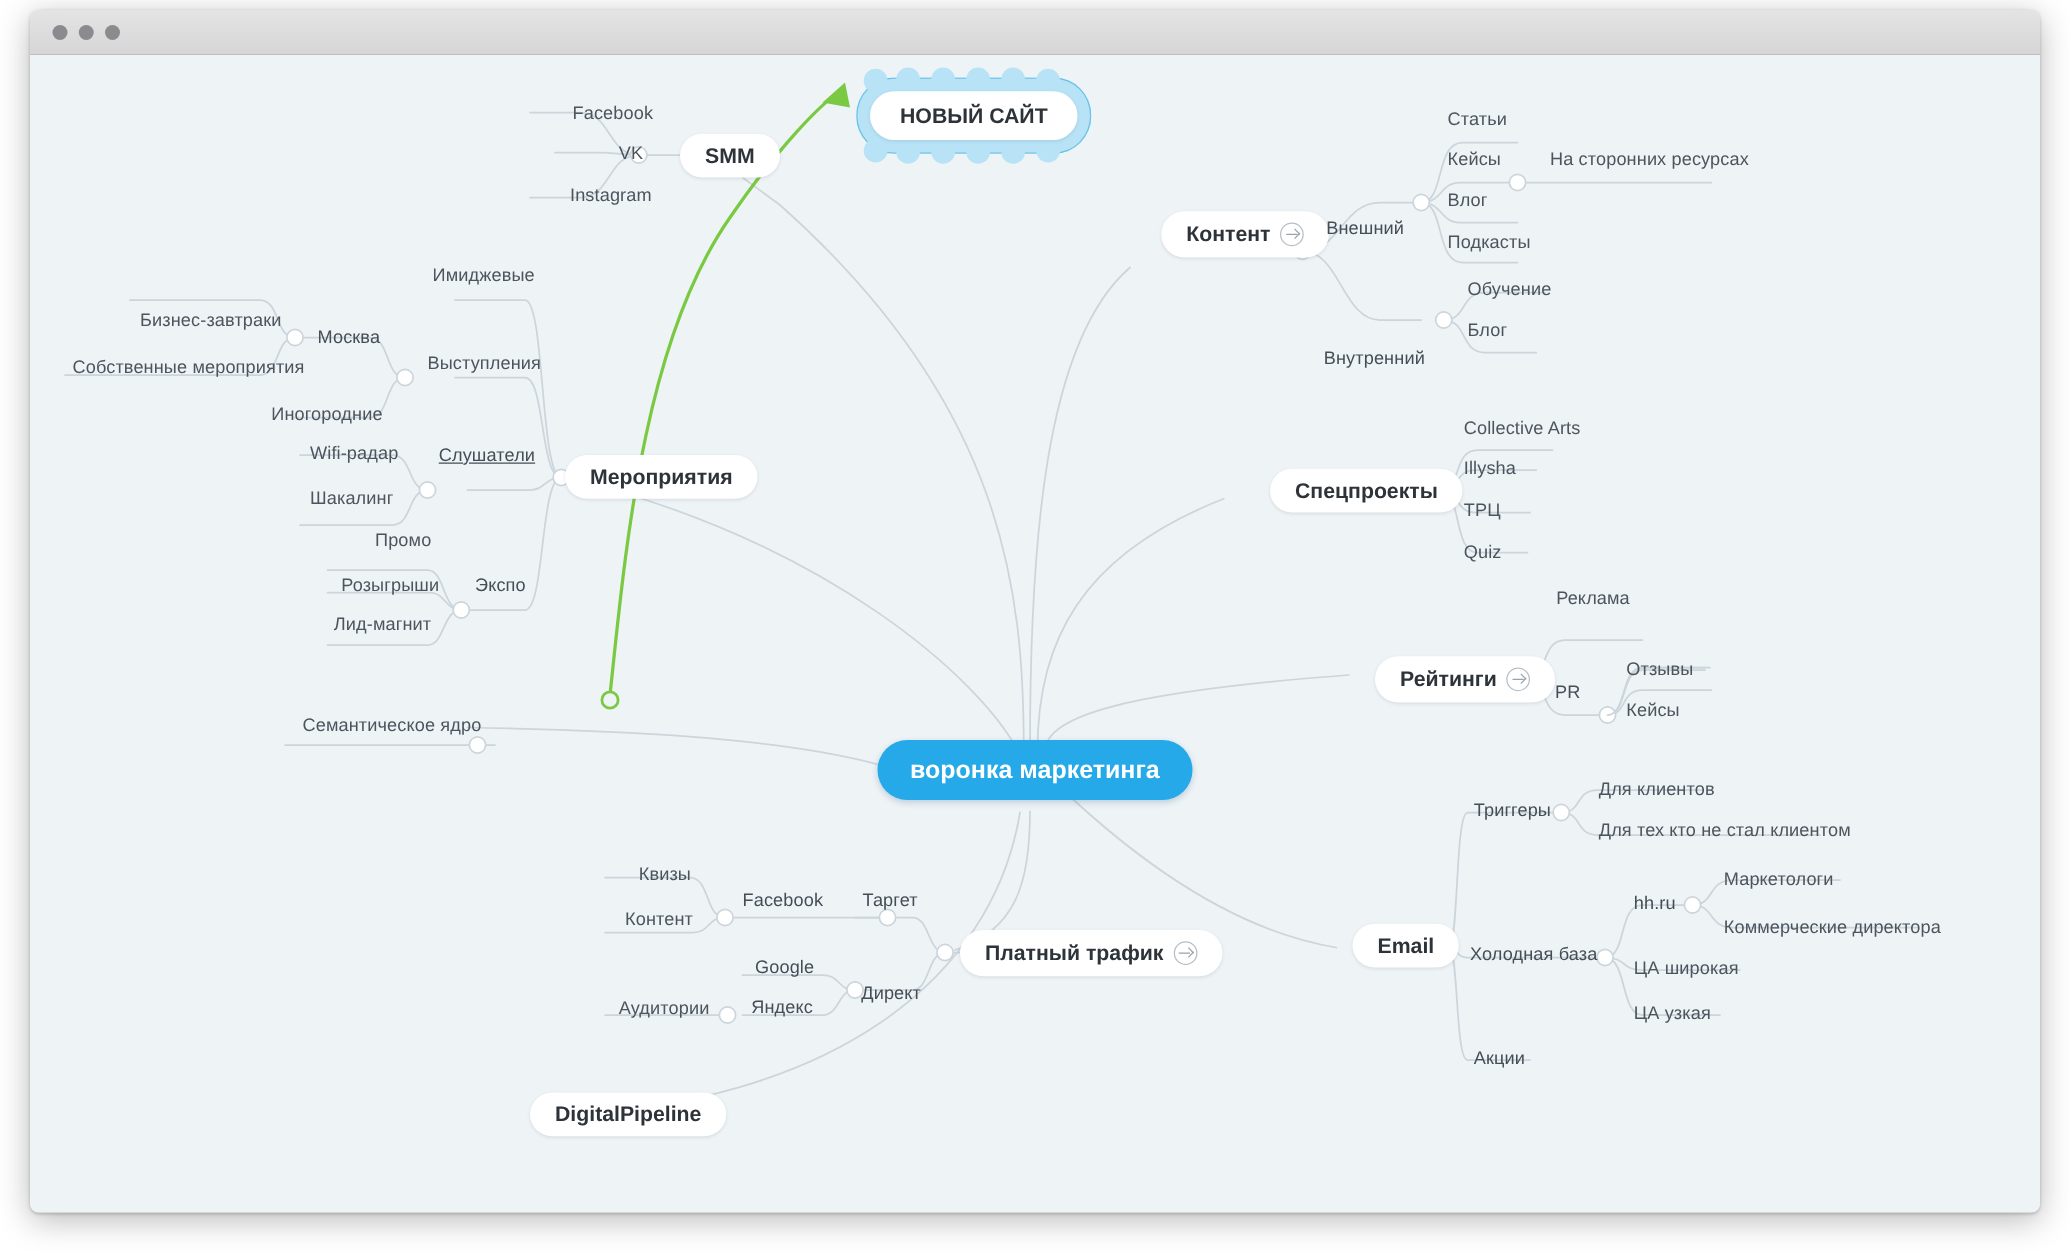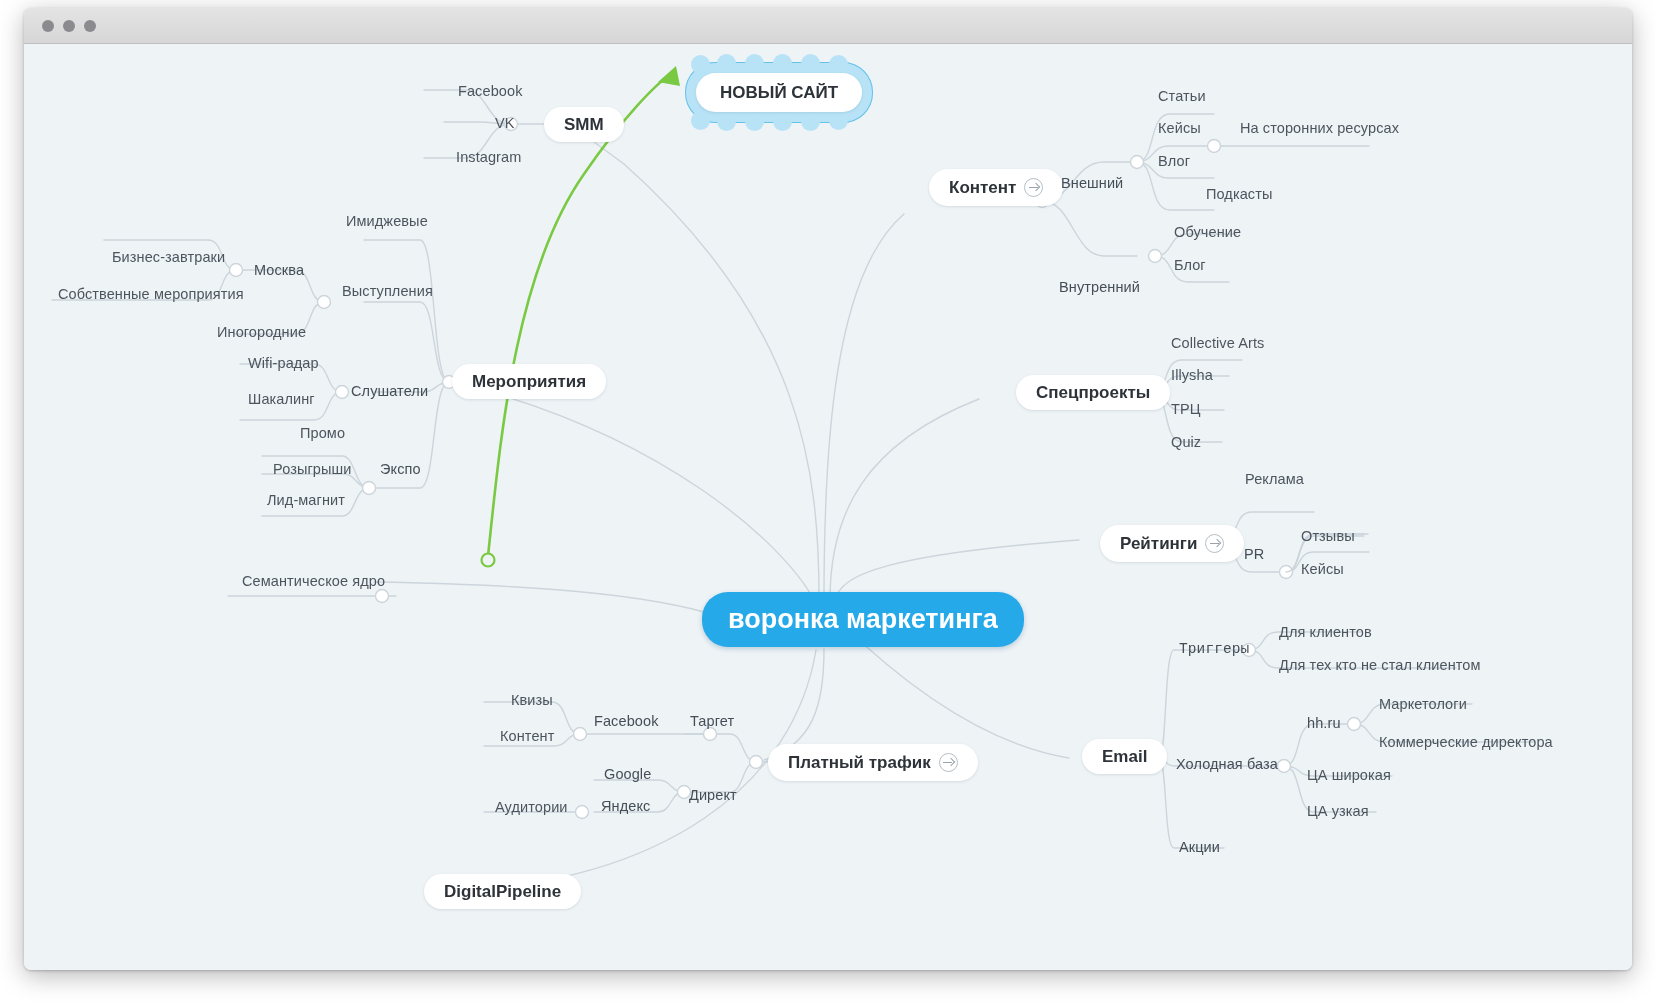--- a/index.html
+++ b/index.html
@@ -71,21 +71,21 @@
   }
   .pill .arrowicon::after{
     content:"";position:absolute;left:8px;top:5px;width:5px;height:5px;
     border-top:1.2px solid #9aa3ab;border-right:1.2px solid #9aa3ab;transform:rotate(45deg);
   }
   
   #center-node{
     background:#25a9e8;
     border-radius:26px;
     padding:14px 26px;
-    font-size:27px;
+    font-size:20px;
     font-weight:bold;
     color:#ffffff;
     box-shadow:0 2px 5px rgba(30,90,130,.25);
     line-height:1;
   }
   
   #newsite-wrap{position:absolute;}
   #newsite-halo{
     position:absolute;left:-11px;top:-11px;right:-11px;bottom:-11px;
     border-radius:30px;
@@ -318,53 +318,53 @@
 
     <div class="node leaf" style="left:434px;top:40px;">Facebook</div>
     <div class="node leaf" style="left:471px;top:72px;">VK</div>
     <div class="node leaf" style="left:432px;top:106px;">Instagram</div>
 
     <div class="node leaf mid" style="left:1037px;top:132px;">Внешний</div>
     <div class="node leaf mid" style="left:1035px;top:236px;">Внутренний</div>
     <div class="node leaf" style="left:1134px;top:45px;">Статьи</div>
     <div class="node leaf" style="left:1134px;top:77px;">Кейсы</div>
     <div class="node leaf" style="left:1134px;top:110px;">Влог</div>
-    <div class="node leaf" style="left:1134px;top:143px;margin-left:48px;">Подкасты</div>
+    <div class="node leaf" style="left:1134px;top:143px;">Подкасты</div>
     <div class="node leaf" style="left:1216px;top:77px;">На сторонних ресурсах</div>
     <div class="node leaf" style="left:1150px;top:181px;">Обучение</div>
     <div class="node leaf" style="left:1150px;top:214px;">Блог</div>
 
     <div class="node leaf" style="left:1147px;top:292px;">Collective Arts</div>
     <div class="node leaf" style="left:1147px;top:324px;">Illysha</div>
     <div class="node leaf" style="left:1147px;top:358px;">ТРЦ</div>
     <div class="node leaf" style="left:1147px;top:391px;">Quiz</div>
 
     <div class="node leaf" style="left:1221px;top:428px;">Реклама</div>
     <div class="node leaf mid" style="left:1220px;top:503px;text-align:center;">PR</div>
     <div class="node leaf" style="left:1277px;top:485px;">Отзывы</div>
     <div class="node leaf" style="left:1277px;top:518px;">Кейсы</div>
 
-    <div class="node leaf mid" style="left:1155px;top:598px;font-family:Liberation Mono, monospace;">Триггеры</div>
+    <div class="node leaf mid" style="left:1155px;top:598px;">Триггеры</div>
     <div class="node leaf mid" style="left:1152px;top:713px;">Холодная база</div>
     <div class="node leaf mid" style="left:1155px;top:796px;">Акции</div>
     <div class="node leaf" style="left:1255px;top:581px;">Для клиентов</div>
     <div class="node leaf" style="left:1255px;top:614px;">Для тех кто не стал клиентом</div>
     <div class="node leaf mid" style="left:1283px;top:672px;">hh.ru</div>
     <div class="node leaf" style="left:1283px;top:724px;">ЦА широкая</div>
     <div class="node leaf" style="left:1283px;top:760px;">ЦА узкая</div>
     <div class="node leaf" style="left:1355px;top:653px;">Маркетологи</div>
     <div class="node leaf" style="left:1355px;top:691px;">Коммерческие директора</div>
 
     <div class="node leaf" style="left:322px;top:170px;">Имиджевые</div>
     <div class="node leaf" style="left:318px;top:240px;">Выступления</div>
     <div class="node leaf mid" style="left:230px;top:219px;">Москва</div>
     <div class="node leaf" style="left:193px;top:281px;">Иногородние</div>
     <div class="node leaf" style="left:88px;top:206px;">Бизнес-завтраки</div>
     <div class="node leaf" style="left:34px;top:243px;">Собственные мероприятия</div>
-    <div class="node leaf mid" style="left:327px;top:340px;">Слушатели</div>
+    <div class="node leaf mid" style="left:327px;top:314px;text-decoration:underline;">Слушатели</div>
     <div class="node leaf" style="left:224px;top:312px;">Wifi-радар</div>
     <div class="node leaf" style="left:224px;top:348px;">Шакалинг</div>
     <div class="node leaf mid" style="left:356px;top:418px;">Экспо</div>
     <div class="node leaf" style="left:276px;top:382px;">Промо</div>
     <div class="node leaf" style="left:249px;top:418px;">Розыгрыши</div>
     <div class="node leaf" style="left:243px;top:449px;">Лид-магнит</div>
 
     <div class="node leaf" style="left:218px;top:530px;">Семантическое ядро</div>
 
     <div class="node leaf mid" style="left:666px;top:670px;">Таргет</div>

